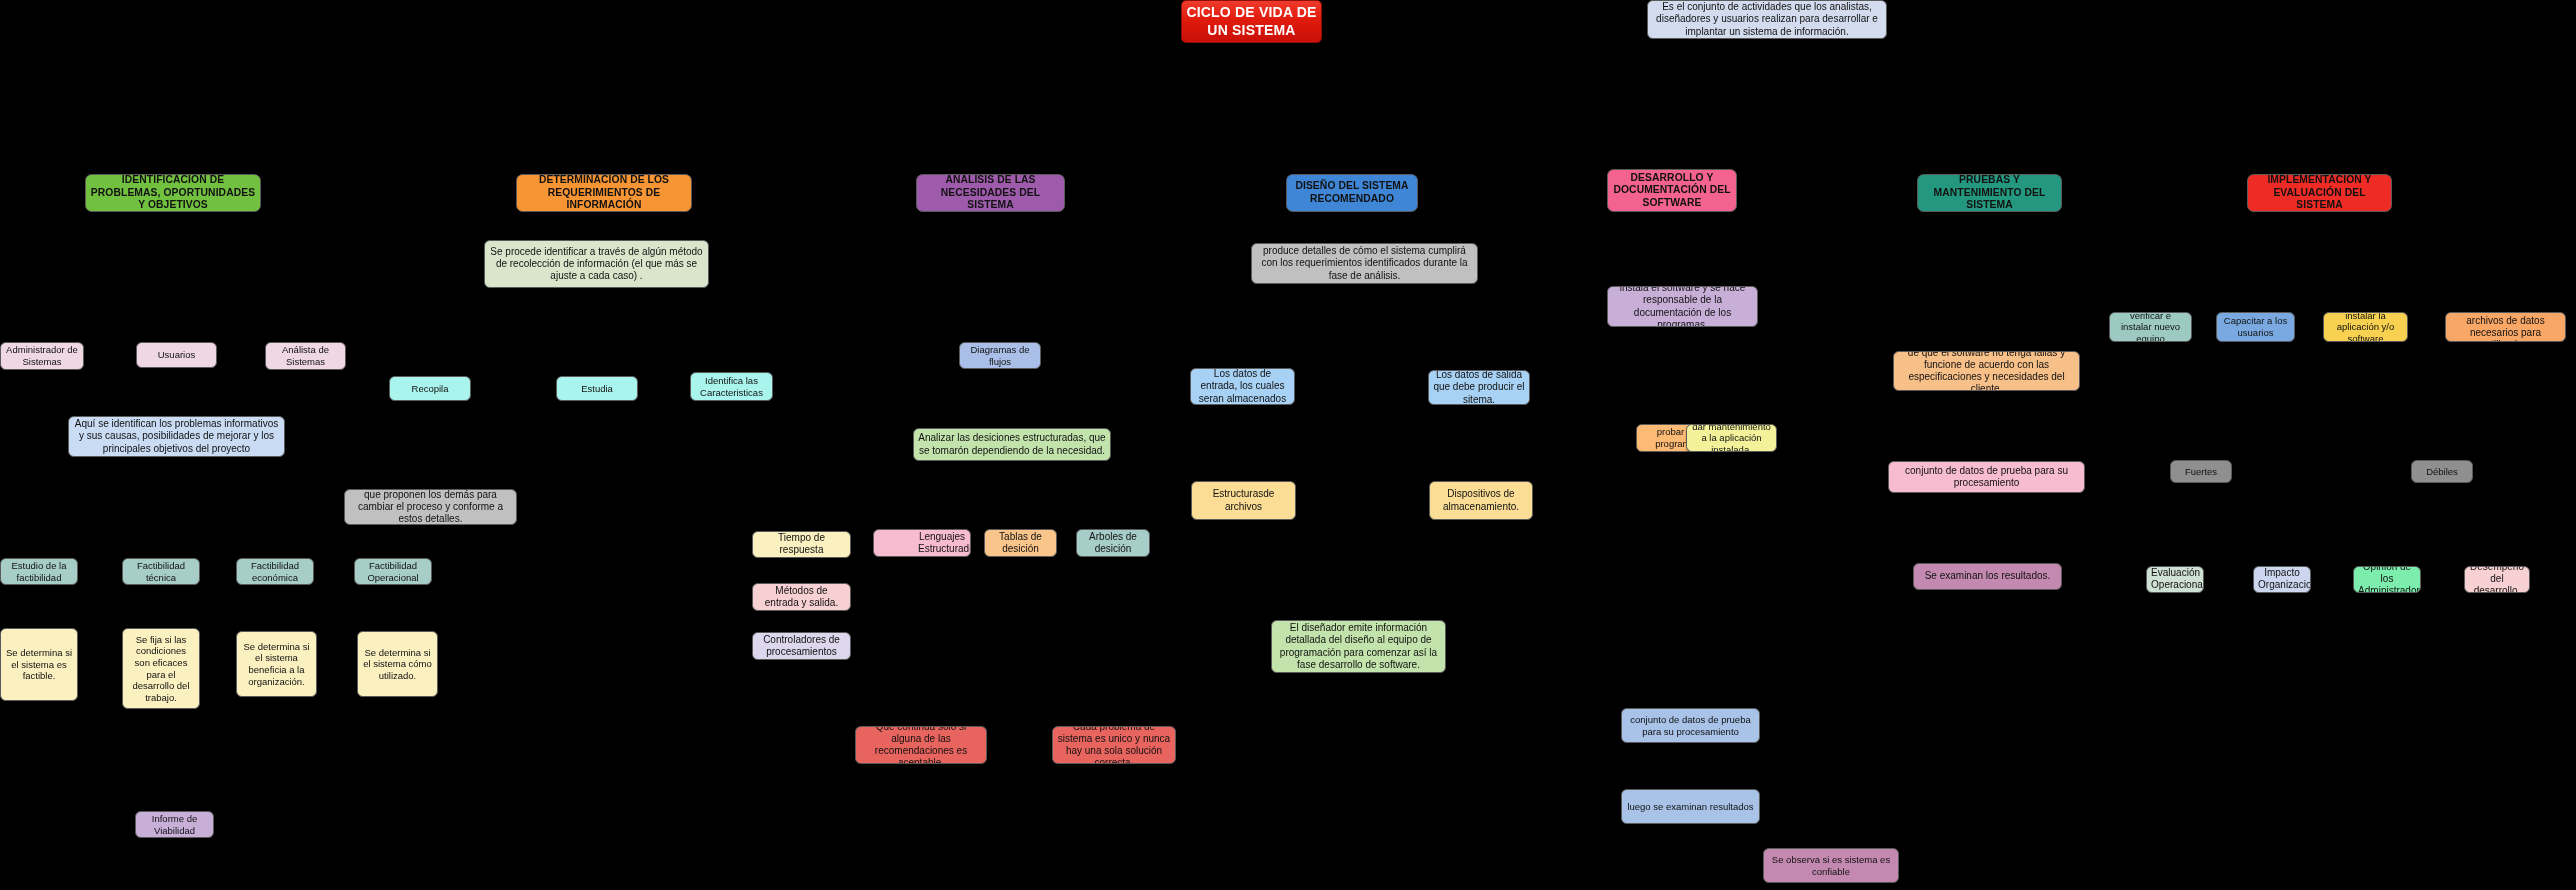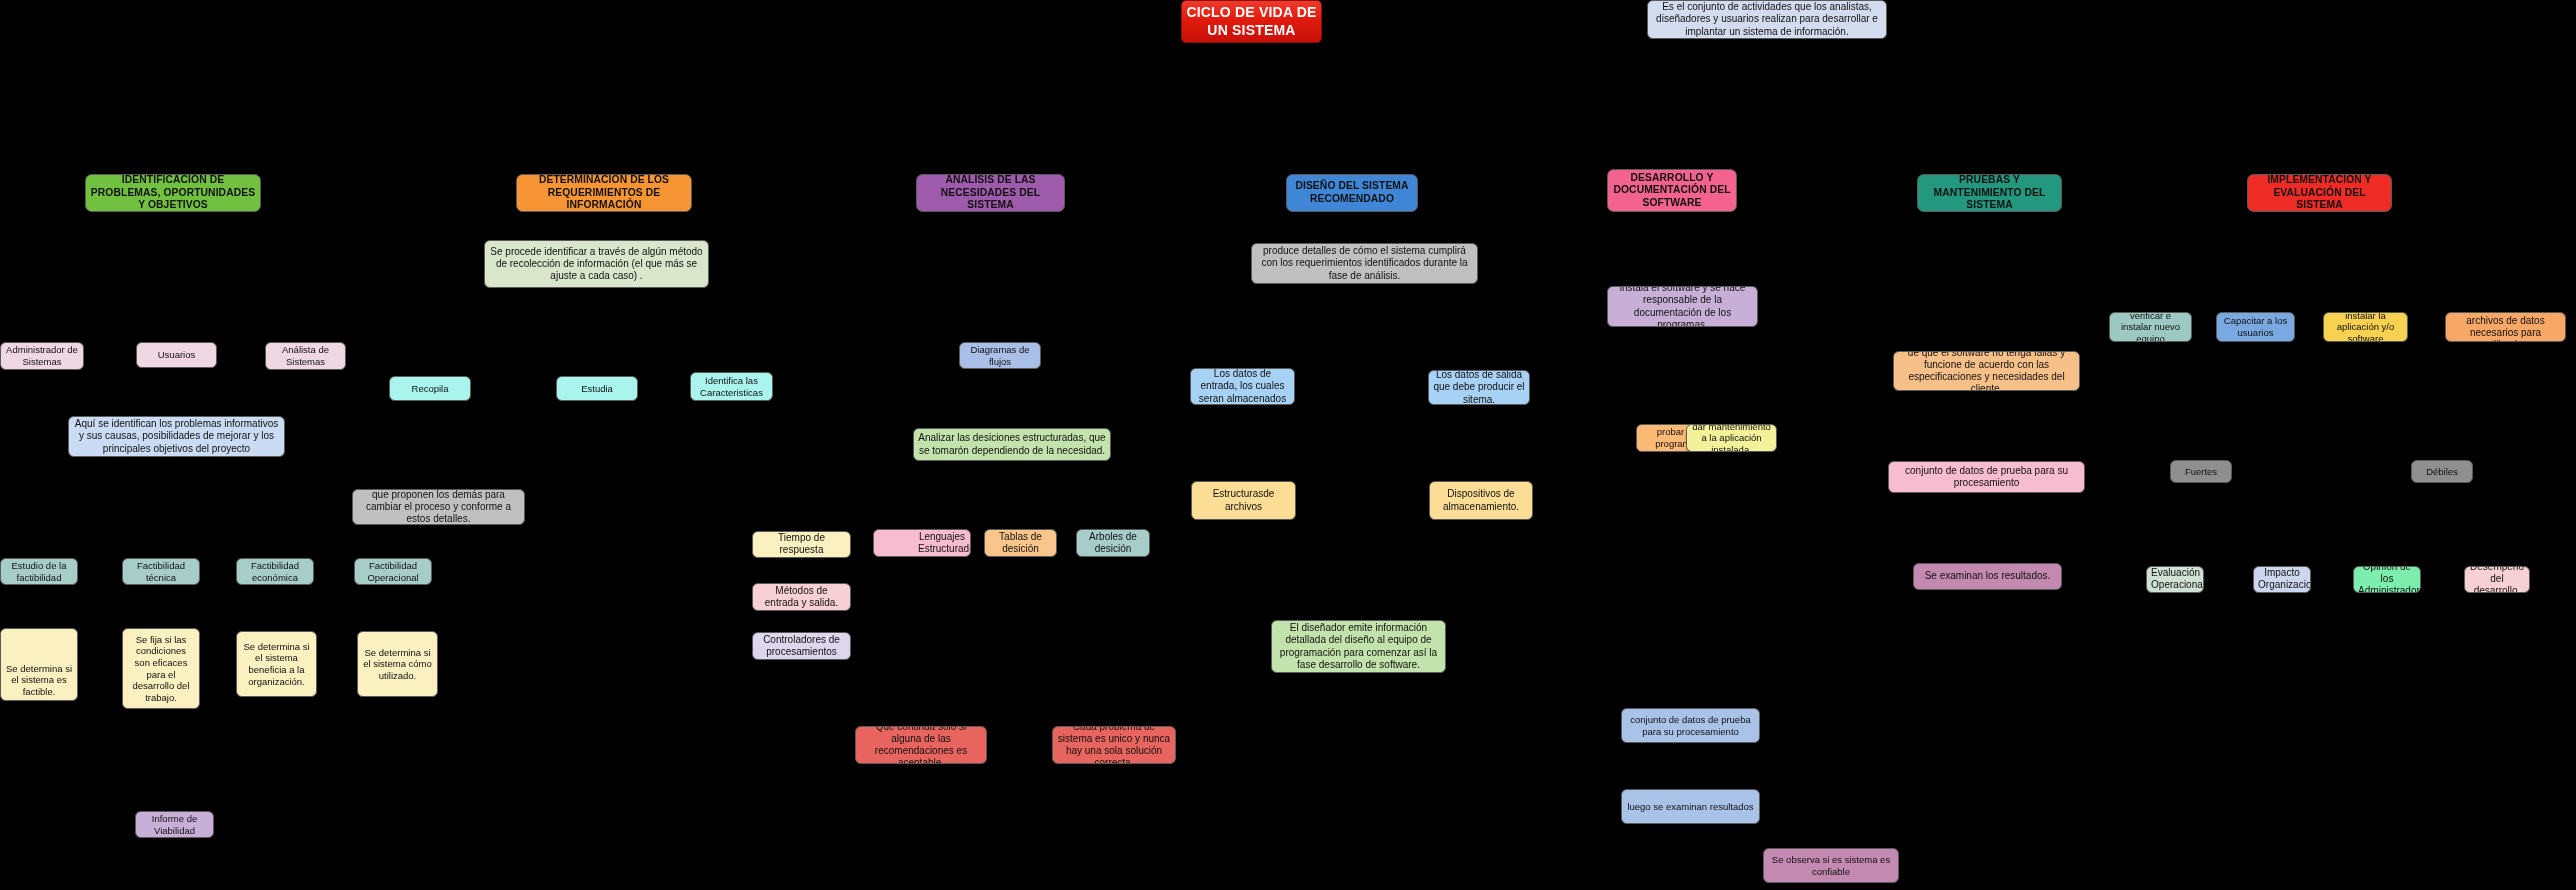--- a/index.html
+++ b/index.html
@@ -103,21 +103,21 @@
     </div>
     <div class="node tiny" style="left: 122px; top: 558px; width: 78px; height: 27px; background: rgb(167, 205, 201); color: rgb(17, 17, 17);">
       <span>Factibilidad técnica</span>
     </div>
     <div class="node tiny" style="left: 236px; top: 558px; width: 78px; height: 27px; background: rgb(167, 205, 201); color: rgb(17, 17, 17);">
       <span>Factibilidad económica</span>
     </div>
     <div class="node tiny" style="left: 354px; top: 558px; width: 78px; height: 27px; background: rgb(167, 205, 201); color: rgb(17, 17, 17);">
       <span>Factibilidad Operacional</span>
     </div>
-    <div class="node tiny" style="left: 0px; top: 628px; width: 78px; height: 73px; background: rgb(251, 240, 192); color: rgb(17, 17, 17); align-items: flex-end;">
+    <div class="node tiny" style="left: 0px; top: 628px; width: 78px; height: 73px; background: rgb(251, 240, 192); color: rgb(17, 17, 17);">
       <span>Se determina si el sistema es factible.</span>
     </div>
     <div class="node tiny" style="left: 122px; top: 628px; width: 78px; height: 81px; background: rgb(251, 240, 192); color: rgb(17, 17, 17);">
       <span>Se fija si las condiciones son eficaces para el desarrollo del trabajo.</span>
     </div>
     <div class="node tiny" style="left: 236px; top: 631px; width: 81px; height: 66px; background: rgb(251, 240, 192); color: rgb(17, 17, 17);">
       <span>Se determina si el sistema beneficia a la organización.</span>
     </div>
     <div class="node tiny" style="left: 357px; top: 631px; width: 81px; height: 66px; background: rgb(251, 240, 192); color: rgb(17, 17, 17);">
       <span>Se determina si el sistema cómo utilizado.</span>
@@ -130,21 +130,21 @@
     </div>
     <div class="node tiny" style="left: 389px; top: 376px; width: 82px; height: 25px; background: rgb(170, 244, 238); color: rgb(17, 17, 17);">
       <span>Recopila</span>
     </div>
     <div class="node tiny" style="left: 556px; top: 376px; width: 82px; height: 25px; background: rgb(170, 244, 238); color: rgb(17, 17, 17);">
       <span>Estudia</span>
     </div>
     <div class="node tiny" style="left: 690px; top: 372px; width: 83px; height: 29px; background: rgb(170, 244, 238); color: rgb(17, 17, 17);">
       <span>Identifica las Caracteristicas</span>
     </div>
-    <div class="node xtiny" style="left: 344px; top: 489px; width: 173px; height: 36px; background: rgb(192, 192, 192); color: rgb(17, 17, 17); margin-left: 8px;">
+    <div class="node xtiny" style="left: 344px; top: 489px; width: 173px; height: 36px; background: rgb(192, 192, 192); color: rgb(17, 17, 17);">
       <span>que proponen los demás para cambiar el proceso y conforme a estos detalles.</span>
     </div>
     <div class="node tiny" style="left: 959px; top: 342px; width: 82px; height: 27px; background: rgb(170, 191, 232); color: rgb(17, 17, 17); justify-content: flex-end;">
       <span>Diagramas de flujos</span>
     </div>
     <div class="node xtiny" style="left: 913px; top: 428px; width: 198px; height: 33px; background: rgb(195, 227, 172); color: rgb(17, 17, 17);">
       <span>Analizar las desiciones estructuradas, que se tomarón dependiendo de la necesidad.</span>
     </div>
     <div class="node xtiny" style="left: 752px; top: 531px; width: 99px; height: 26.5px; background: rgb(251, 240, 192); color: rgb(17, 17, 17);">
       <span>Tiempo de respuesta</span>

